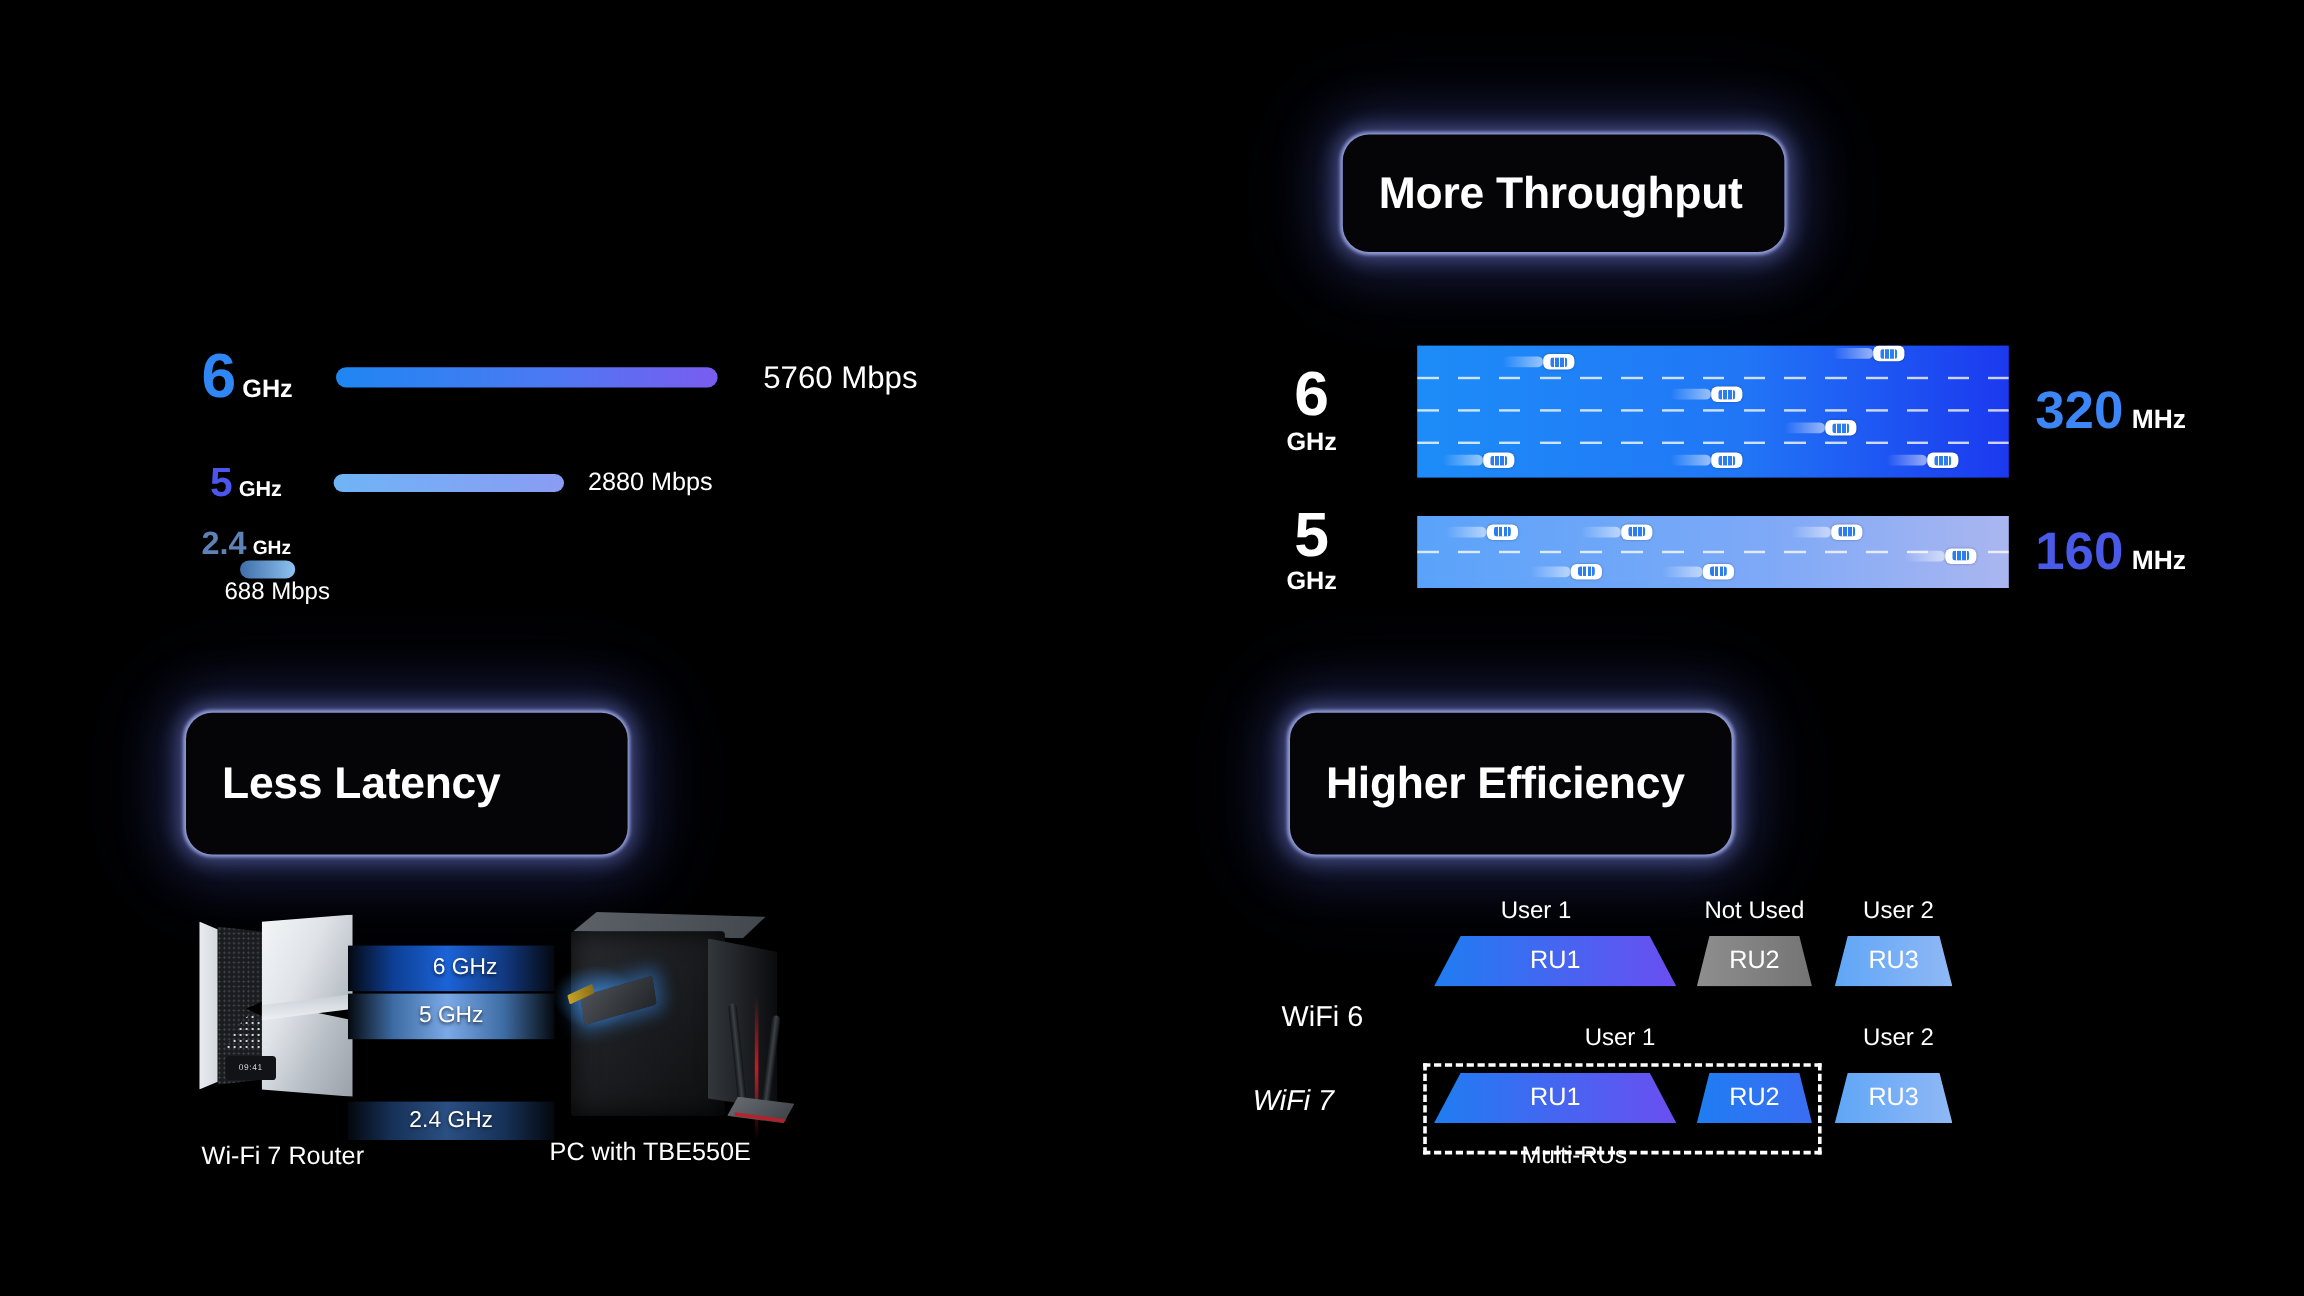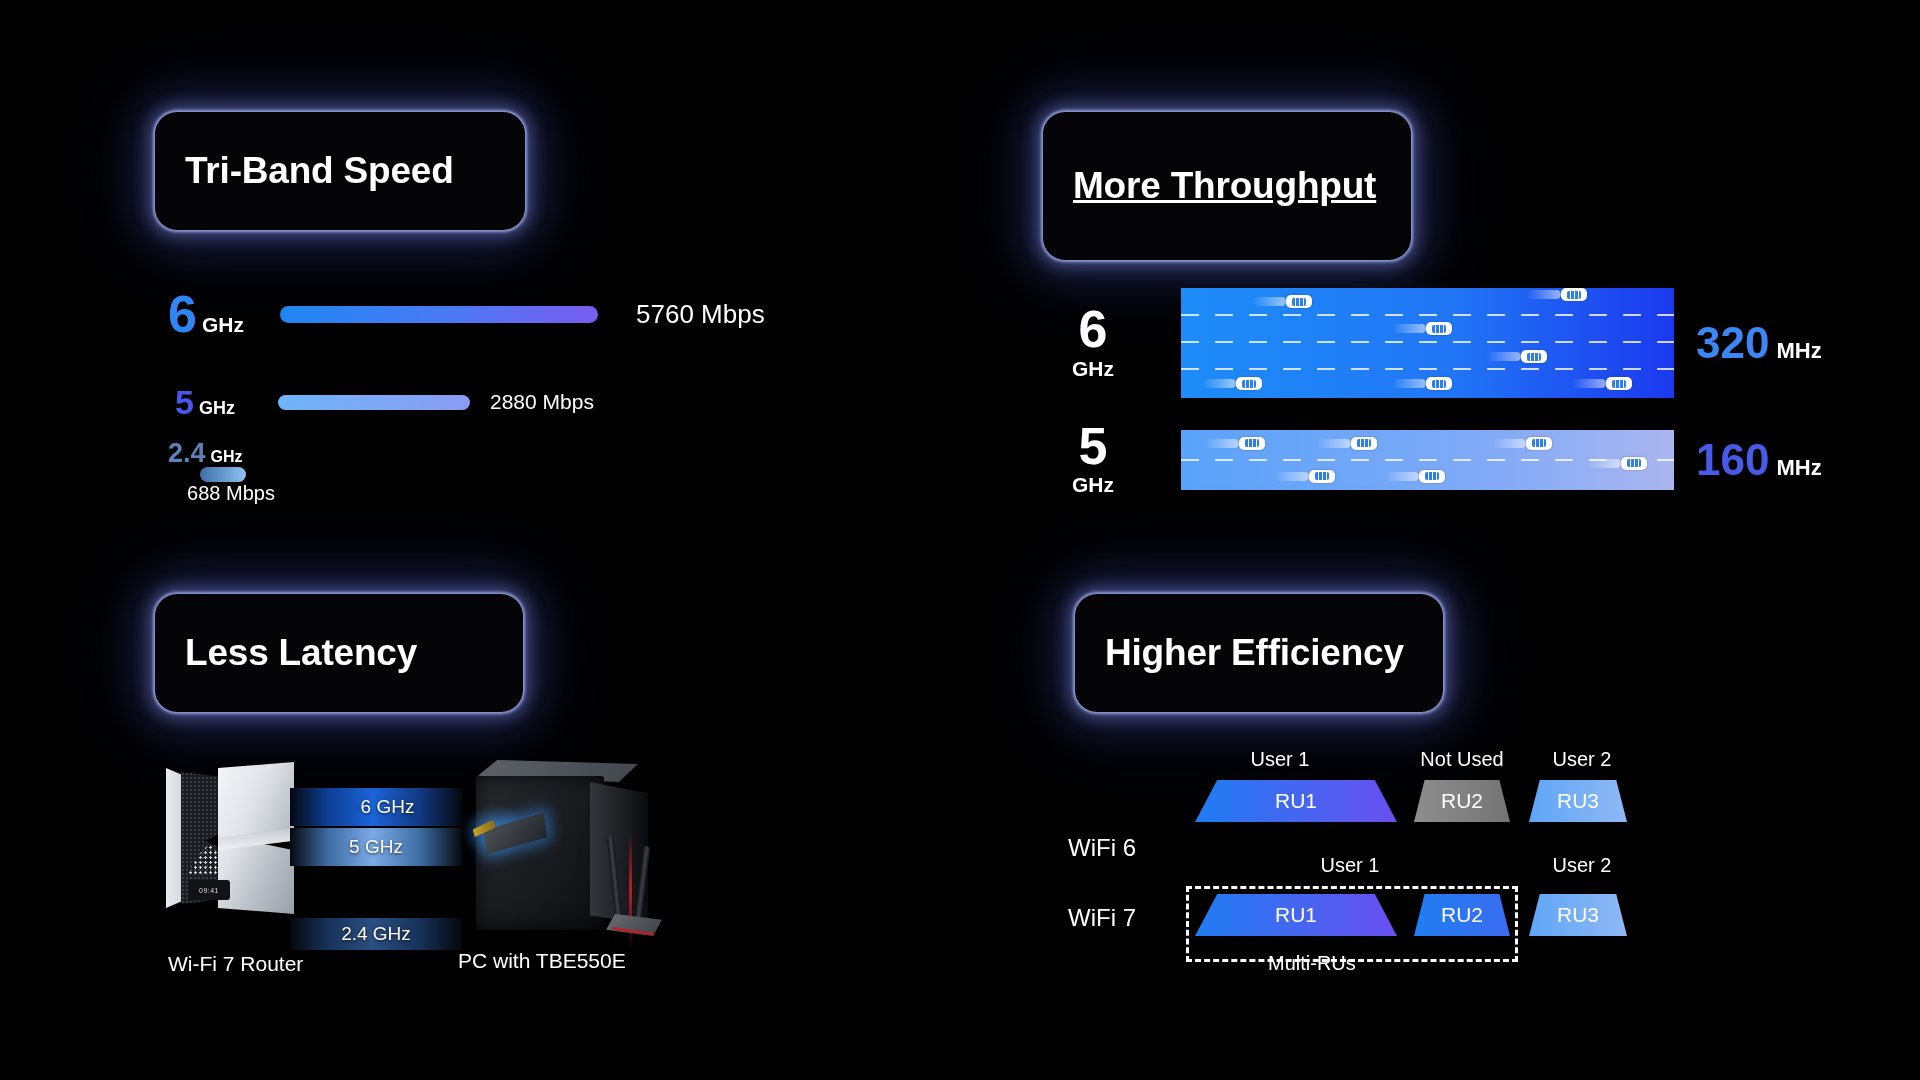--- a/index.html
+++ b/index.html
@@ -186,23 +186,20 @@
     position:absolute;
     border:3px dashed #ffffff;
   }
   .multi-cap { position:absolute; font-size:20px; color:#fff; white-space:nowrap; }
 </style>
 </head>
 <body>
 
 <div class="stage">
 
-  <div class="badge" style="left:155px; top:112px; width:370px; height:118px;">
-    <div class="badge-text">Tri-Band Speed</div>
-  </div>
 
   <div class="speed-row" style="left:168px; top:288px;">
     <div class="band-label" style="width:110px;">
       <span class="band-num" style="font-size:52px;color:#2f87f5;">6</span>
       <span class="band-unit" style="font-size:21px;">GHz</span>
     </div>
     <div class="spd-bar" style="width:318px;height:17px;margin-left:2px;background:linear-gradient(to right,#1f86f2,#4b79f3 55%,#7a5cf0);"></div>
     <div class="spd-val" style="font-size:26px;margin-left:38px;">5760 Mbps</div>
   </div>
 
@@ -217,21 +214,21 @@
 
   <div class="speed-row" style="left:168px; top:440px;flex-direction:column;">
     <div class="band-label" style="width:110px;">
       <span class="band-num" style="font-size:27px;color:#5d82b8;">2.4</span>
       <span class="band-unit" style="font-size:16px;">GHz</span>
     </div>
     <div class="spd-bar" style="width:46px;height:15px;background:linear-gradient(to right,#3f6ea8,#8fc2f2);"></div>
     <div class="spd-val" style="font-size:20px;margin-left:16px;">688 Mbps</div>
   </div>
 
-  <div class="badge" style="left:1043px; top:112px; width:368px; height:148px;text-decoration:underline;">
+  <div class="badge" style="left:1119px; top:112px; width:368px; height:98px;">
     <div class="badge-text">More Throughput</div>
   </div>
 
   <div class="hw-row" style="left:1055px; top:288px;">
     <div class="hw-freq">
       <div class="hw-freq-num">6</div>
       <div class="hw-freq-unit">GHz</div>
     </div>
     <div class="highway" style="width:493px;height:110px;margin-left:50px;background:linear-gradient(to right,#1d8cf8,#2176f6 55%,#1b39ef);">
       <div class="lane-line" style="top:26px;"></div>
@@ -384,21 +381,21 @@
               background:linear-gradient(to right,#8e8e8e,#747474);">
     <span>RU2</span>
   </div>
 
   <div class="ru-user" style="left:1522px; top:748px; width:120px;">User 2</div>
   <div class="ru" style="left:1529px; top:780px; width:98px; height:42px;
               background:linear-gradient(to right,#5fa6f7,#8fb8f5);">
     <span>RU3</span>
   </div>
 
-  <div class="ru-rowlabel" style="left:1068px; top:904px;">WiFi 7</div>
+  <div class="ru-rowlabel" style="left:1044px; top:904px;font-style:italic;">WiFi 7</div>
 
   <div class="multi-box" style="left:1186px; top:886px; width:332px; height:76px;"></div>
 
   <div class="ru-user" style="left:1240px; top:854px; width:220px;">User 1</div>
   <div class="ru" style="left:1195px; top:894px; width:202px; height:42px;
               background:linear-gradient(to right,#1f7df2,#6a4ff0);">
     <span>RU1</span>
   </div>
 
   <div class="ru" style="left:1414px; top:894px; width:96px; height:42px;

